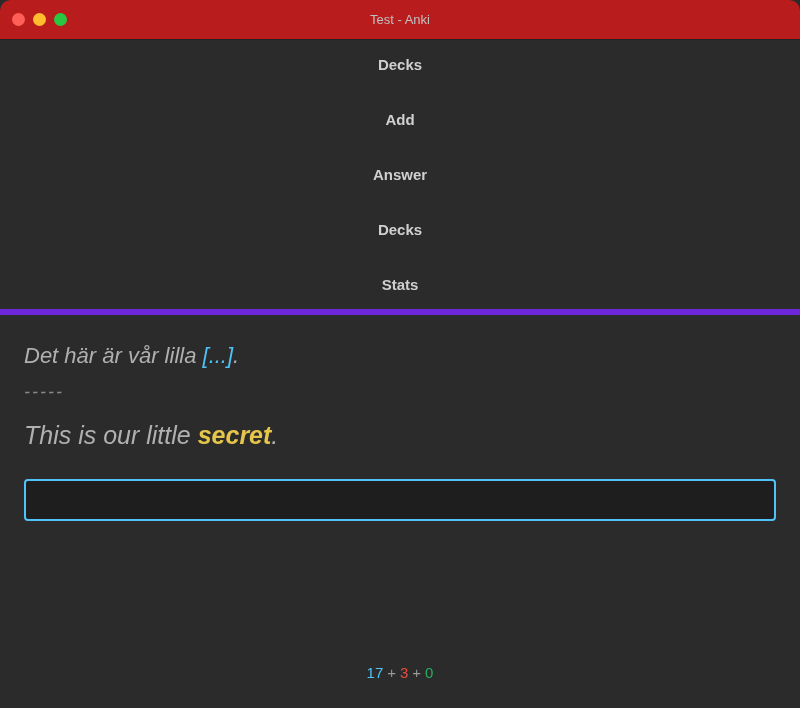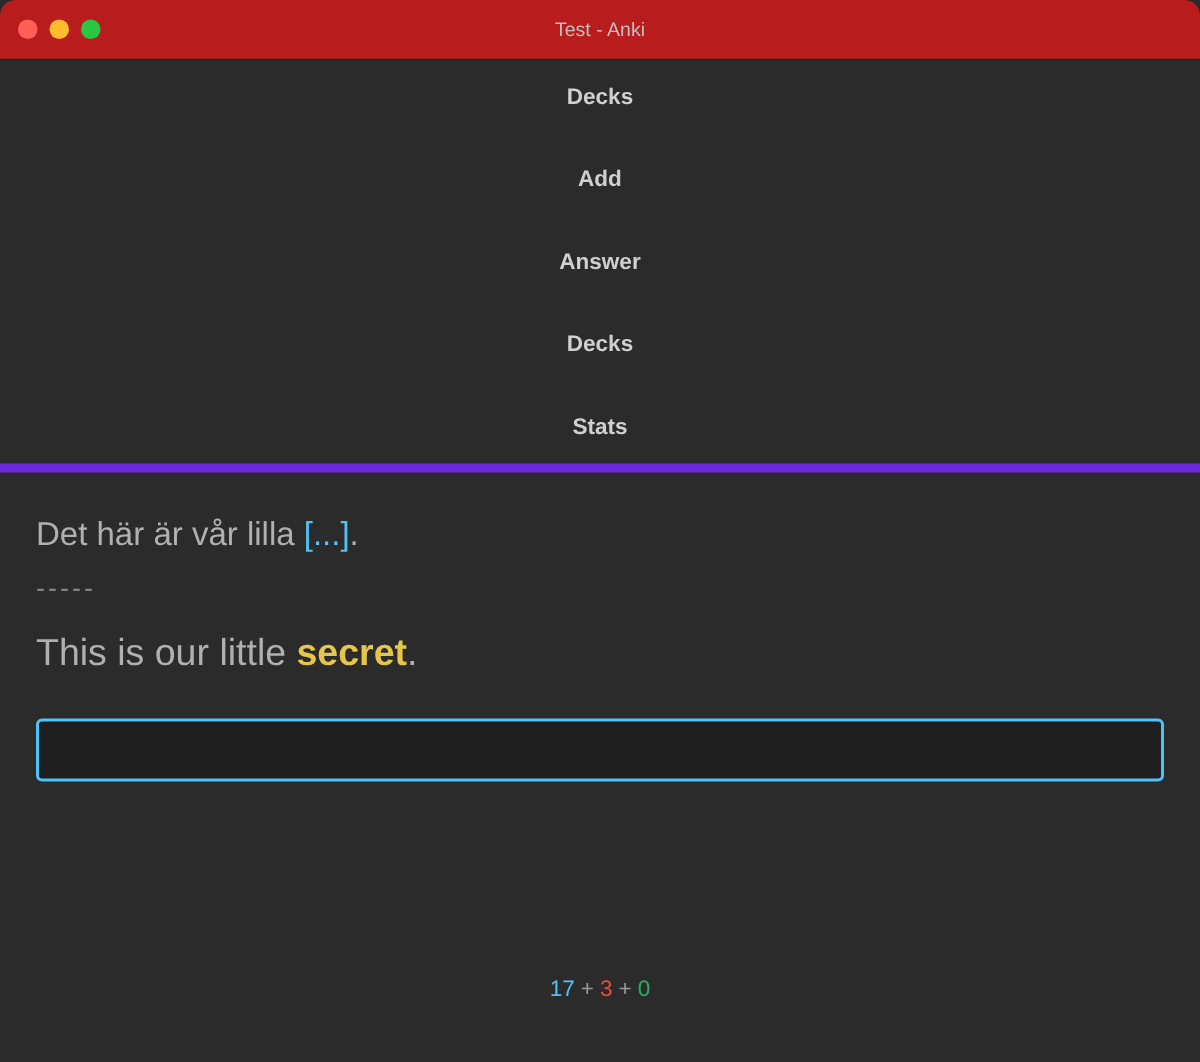--- a/index.html
+++ b/index.html
@@ -71,20 +71,21 @@
       font-size: 15px;
       font-weight: 600;
       cursor: pointer;
       padding: 4px 8px;
     }
 
     
     .main-content {
       padding: 24px 40px 0 24px;
       flex: 1;
+      font-style: italic;
     }
 
     .card-front {
       color: #b0b0b0;
       font-size: 22px;
       margin-bottom: 10px;
       line-height: 1.5;
     }
 
     .cloze-bracket {
@@ -126,21 +127,21 @@
 
     
     .bottom-area {
       position: absolute;
       bottom: 0;
       left: 0;
       right: 0;
       display: flex;
       flex-direction: column;
       align-items: center;
-      padding-bottom: 40px;
+      padding-bottom: 27px;
       gap: 10px;
       margin-top: 44px;
     }
 
     .card-counts {
       font-size: 15px;
       font-weight: 500;
       display: flex;
       gap: 4px;
       align-items: center;

